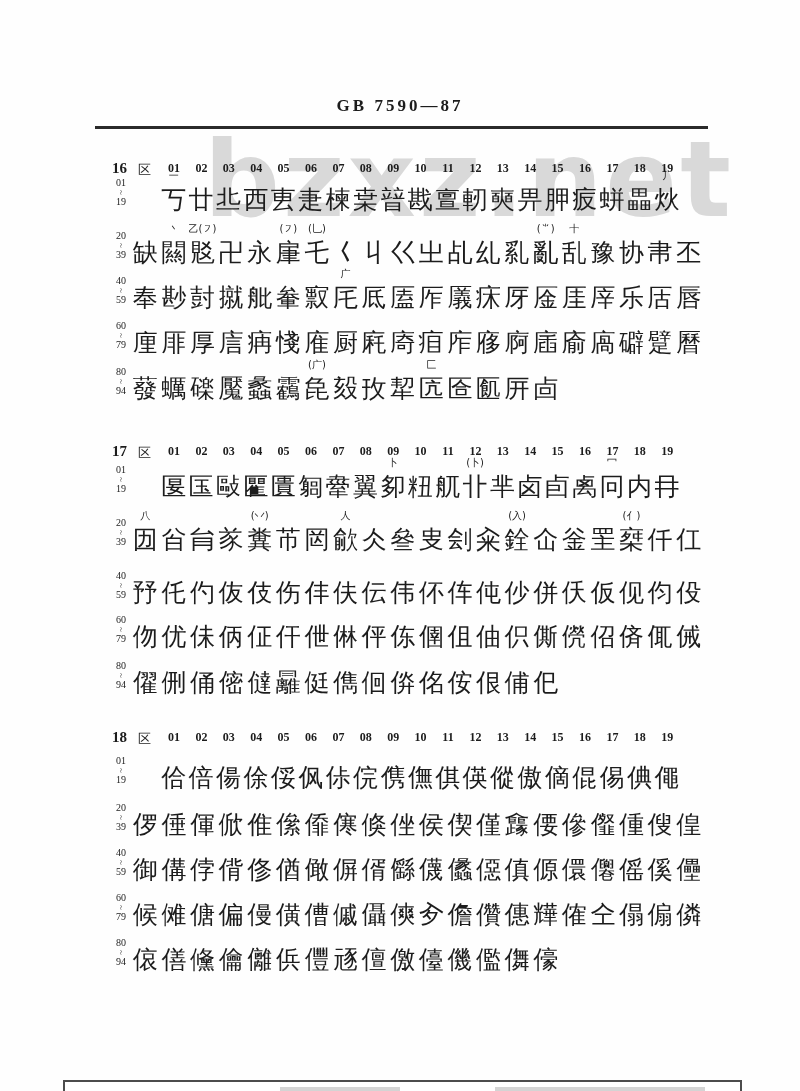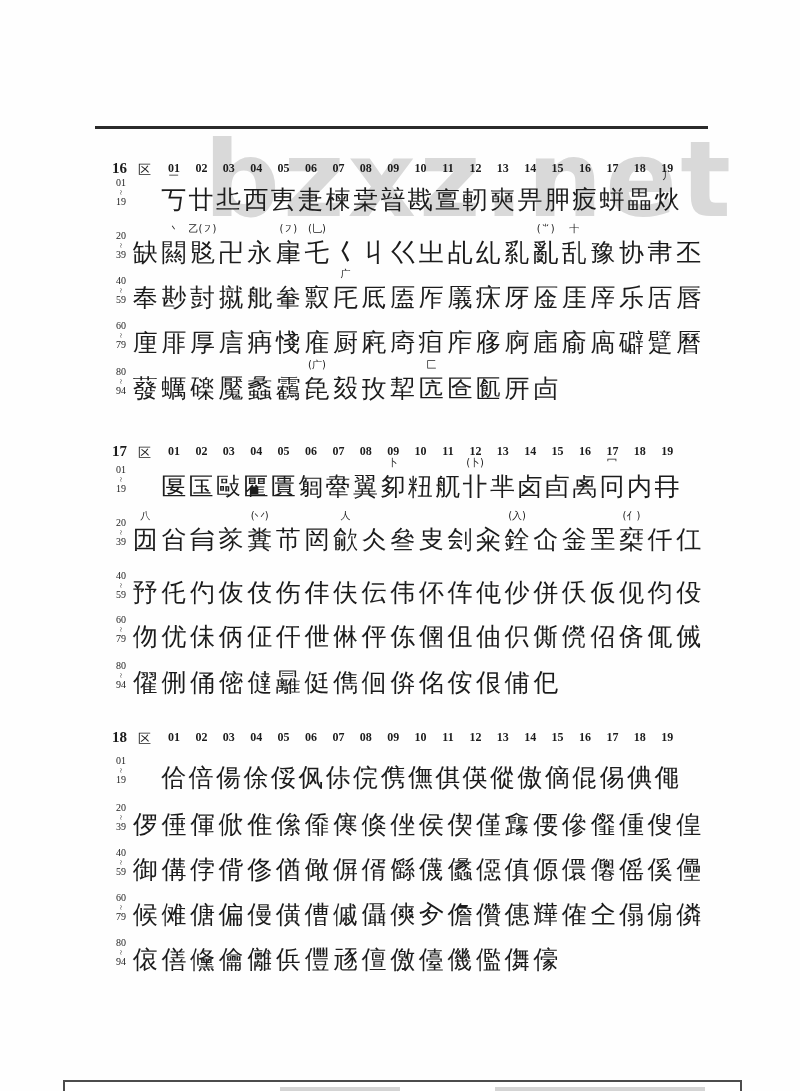--- a/index.html
+++ b/index.html
@@ -64,20 +64,21 @@
     position:absolute;top:5px;height:4px;background:#c9c9c9;opacity:.8;
   }
 </style>
 </head>
 <body>
 
 <div class="page">
 
   <div class="watermark">bzxz.net</div>
 
+  <div class="std-code">GB 7590—87</div>
 
   <div class="header-rule"></div>
 
 
   <div id="zones">
       <div class="zone" style="top: 160px; height: 260px;">
         <span class="zone-number">16</span>
         <span class="zone-unit">区</span>
         <span class="col-num" style="left: 160px;">01</span>
         <span class="col-num" style="left: 187.4px;">02</span>

